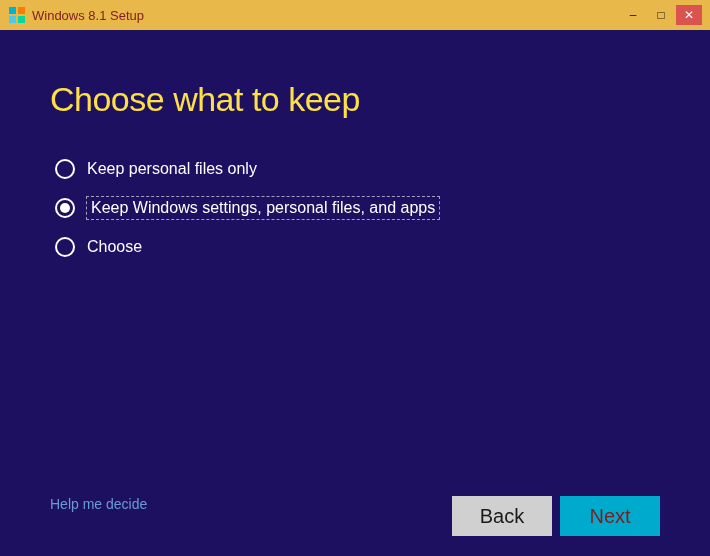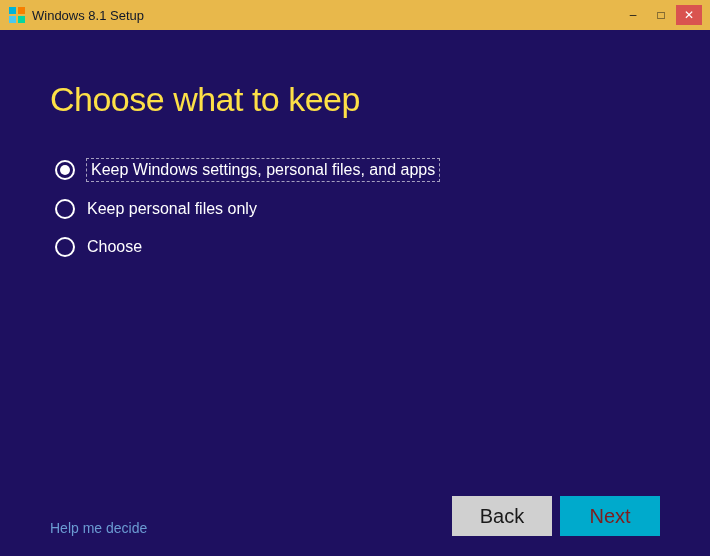--- a/index.html
+++ b/index.html
@@ -28,21 +28,21 @@
       gap: 6px;
     }
 
     .title-bar-icon {
       width: 18px;
       height: 18px;
     }
 
     .title-bar-text {
       font-size: 13px;
-      color: #0f172a;
+      color: #7f1d1d;
       font-weight: normal;
     }
 
     .title-bar-controls {
       display: flex;
       gap: 2px;
     }
 
     .title-btn {
       width: 26px;
@@ -134,21 +134,21 @@
 
     .option-label.selected {
       outline: 1px dashed rgba(255,255,255,0.6);
       padding: 2px 4px;
     }
 
     
     .bottom-area {
       padding: 0 50px 20px 50px;
       display: flex;
-      align-items: flex-end;
+      align-items: flex-start;
       justify-content: space-between;
     }
 
     .help-link {
       color: #6b9bd2;
       font-size: 14px;
       cursor: pointer;
       text-decoration: none;
     }
 
@@ -196,29 +196,29 @@
   </div>
 </div>
 
 <div class="main-window">
   <div class="content-area">
     <h1 class="page-title">Choose what to keep</h1>
 
     <div class="options-list">
 
       <div class="radio-option">
+        <div class="radio-outer"></div>
+        <span class="option-label">Keep personal files only</span>
+      </div>
+
+      <div class="radio-option">
         <div class="radio-outer checked">
           <div class="radio-inner"></div>
         </div>
         <span class="option-label selected">Keep Windows settings, personal files, and apps</span>
-      </div>
-
-      <div class="radio-option">
-        <div class="radio-outer"></div>
-        <span class="option-label">Keep personal files only</span>
       </div>
 
       <div class="radio-option">
         <div class="radio-outer"></div>
         <span class="option-label">Choose</span>
       </div>
 
     </div>
   </div>
 

